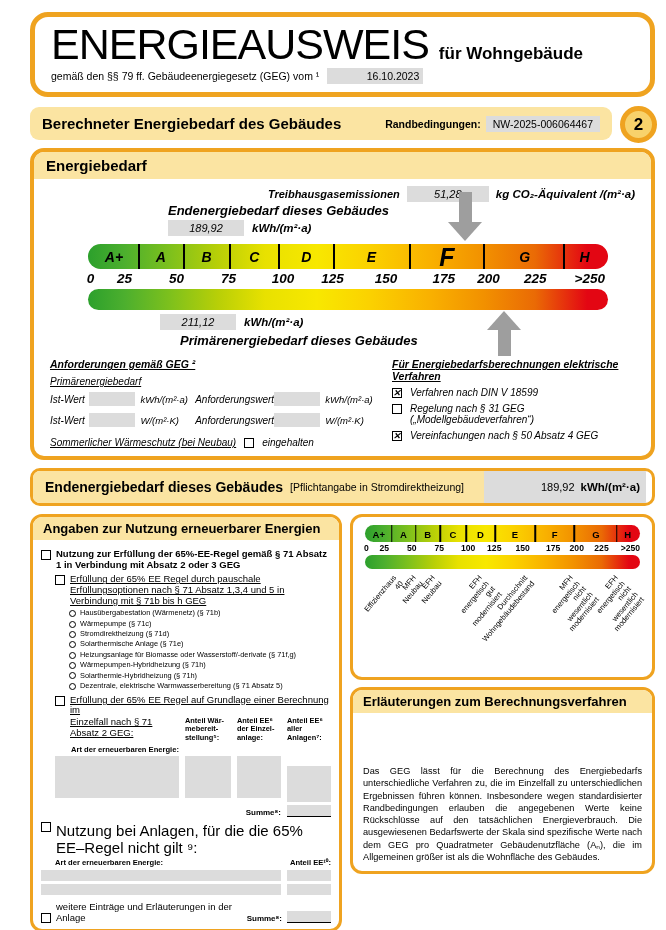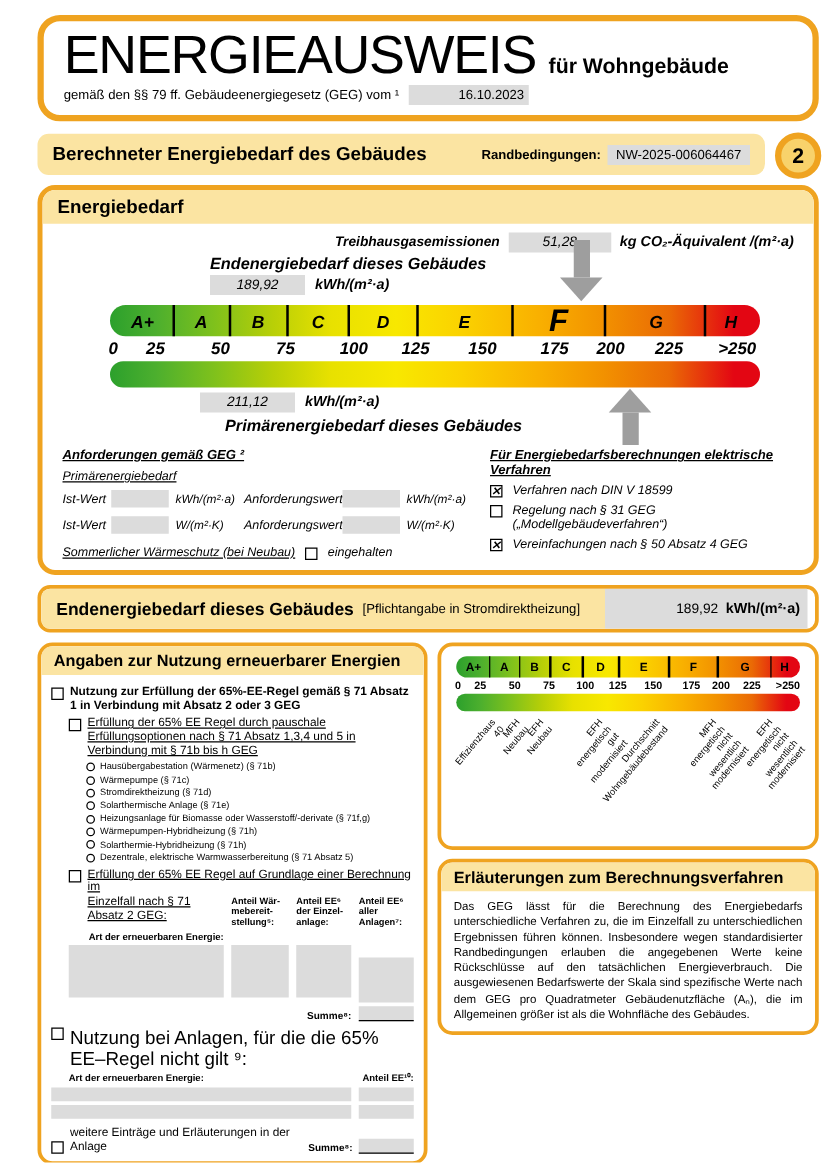--- a/index.html
+++ b/index.html
@@ -141,21 +141,21 @@
   .scale-sm .num-row{height:13px;}
   .scale-sm .num{font-size:8.6px;top:1px;}
   .scale-sm .grad-bar{height:14px;border-radius:7px;margin-top:0;}
   .rlab-area{position:relative;height:106px;}
   .rlab-anchor{position:absolute;top:5px;width:0;}
   .rlab{position:absolute;right:0;top:0;transform:rotate(-50deg);transform-origin:100% 0;
     font-size:7.6px;line-height:1.12;text-align:right;white-space:pre-line;}
 
   
   .exp-body{padding:6px 10px 8px;}
-  .exp-text{font-size:9.2px;line-height:1.33;text-align:justify;}
+  .exp-text{font-size:9.2px;line-height:1.33;text-align:justify;margin-top:46px;}
 </style>
 </head>
 <body>
 
 <div class="header-box">
   <div class="title-row">
     <span class="main-title">ENERGIEAUSWEIS</span>
     <span class="title-suffix">für Wohngebäude</span>
   </div>
   <div class="law-row">

